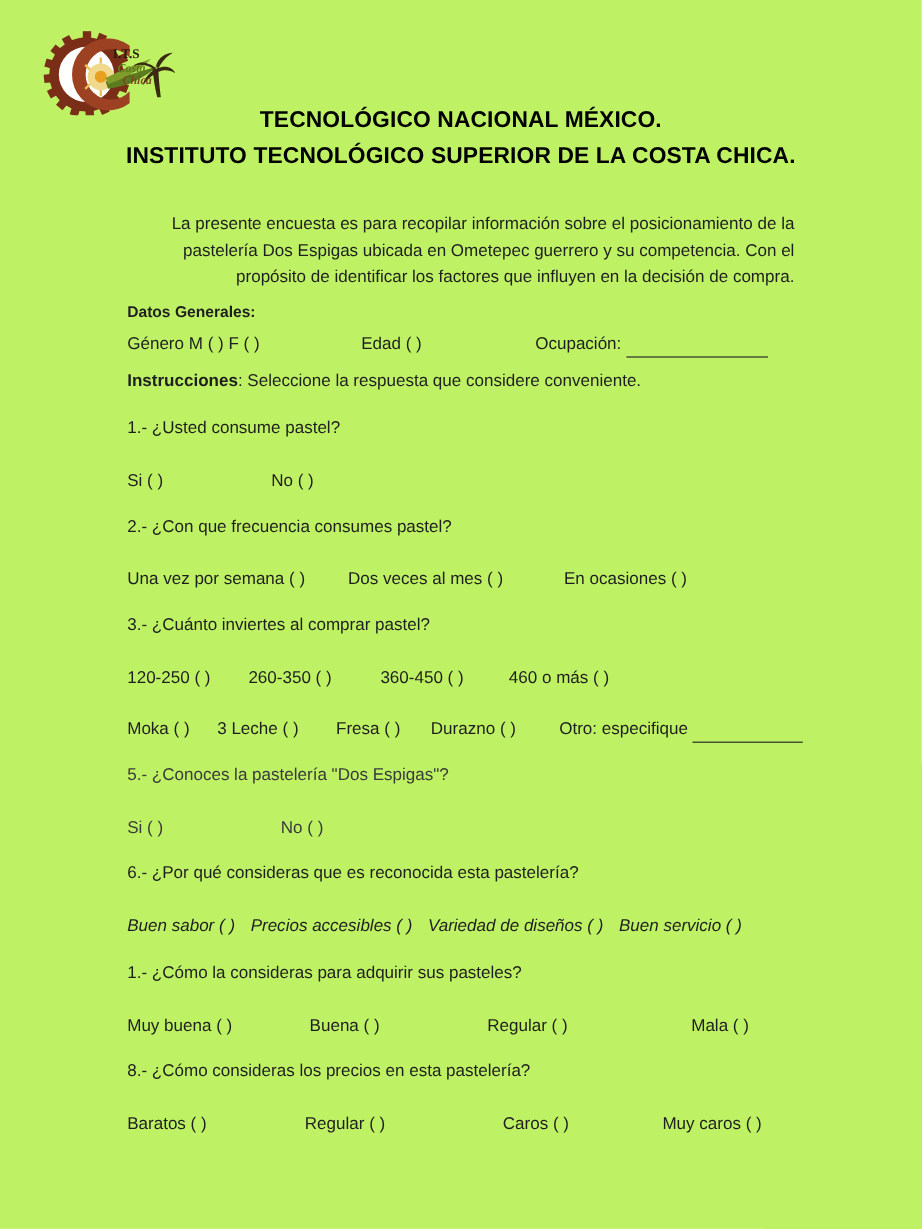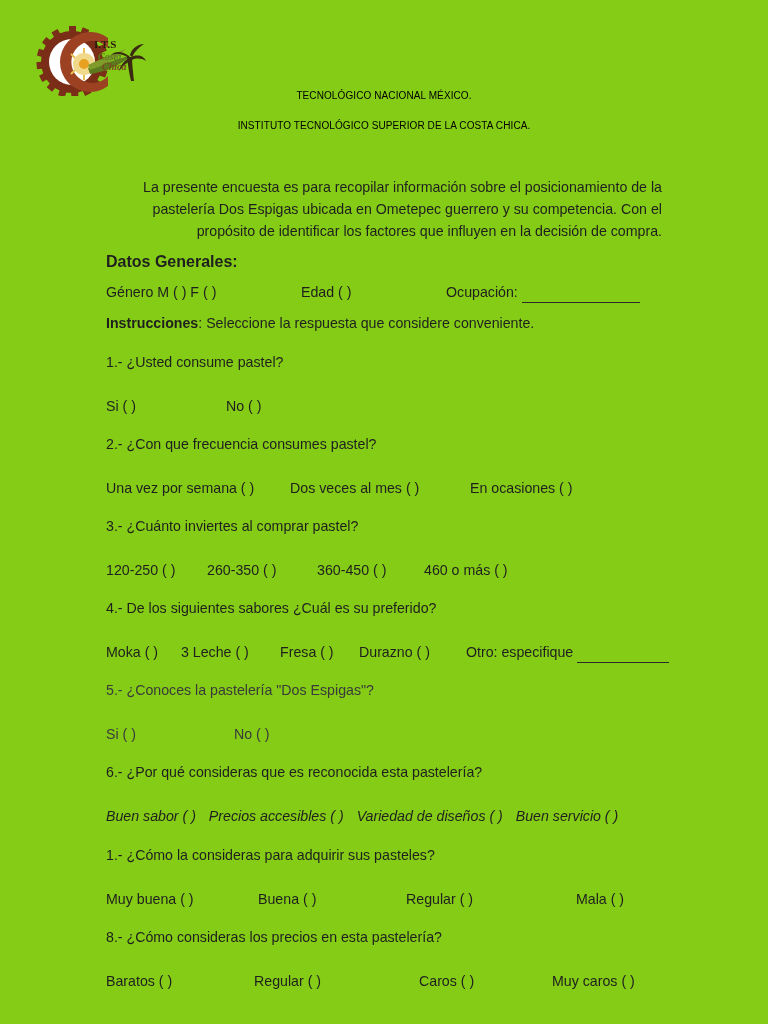--- a/index.html
+++ b/index.html
@@ -12,41 +12,41 @@
     height: 1024px;
     position: relative;
     font-family: "Liberation Sans", sans-serif;
     color: #1a1a1a;
     overflow: hidden;
   }
 
   .page {
     position: absolute;
     inset: 0;
-    background: #84cc16;
+    background: #bef264;
   }
 
   
   .logo-wrap {
     position: absolute;
     left: 28px;
     top: 24px;
     width: 118px;
     height: 72px;
   }
   .logo-svg { display: block; width: 118px; height: 72px; }
 
   
   .doc-header {
     position: absolute;
     left: 0;
     right: 0;
     text-align: center;
-    font-weight: normal;
-    font-size: 10px;
+    font-weight: bold;
+    font-size: 19px;
     letter-spacing: .1px;
     color: #000;
   }
   .doc-header.line1 { top: 90px; }
   .doc-header.line2 { top: 120px; }
 
   
   .content {
     position: absolute;
     left: 106px;
@@ -57,21 +57,21 @@
     color: #1f1f1f;
   }
 
   .intro { margin: 0 0 8px 0; text-align: right; }
 
   .label-bold { font-weight: bold; }
 
   .row-generales {
     margin-top: 7px;
     font-weight: bold;
-    font-size: 16px;
+    font-size: 13px;
   }
 
   .row-datos {
     margin-top: 6px;
     position: relative;
     height: 22px;
     white-space: nowrap;
   }
   .row-datos .genero { position: absolute; left: 0; top: 0; }
   .row-datos .edad   { position: absolute; left: 195px; top: 0; }
@@ -212,21 +212,20 @@
       <span class="q-text">3.- ¿Cuánto inviertes al comprar pastel?</span>
       <span class="options">
         <span class="opt" style="left:0px">120-250 (  )</span>
         <span class="opt" style="left:101px">260-350 (  )</span>
         <span class="opt" style="left:211px">360-450 (  )</span>
         <span class="opt" style="left:318px">460 o más (  )</span>
       </span>
     </div>
 
     <div class="question">
-      <span class="q-text">4.- De los siguientes sabores ¿Cuál es su preferido?</span>
       <span class="options">
         <span class="opt" style="left:0px">Moka (  )</span>
         <span class="opt" style="left:75px">3 Leche (  )</span>
         <span class="opt" style="left:174px">Fresa (  )</span>
         <span class="opt" style="left:253px">Durazno (  )</span>
         <span class="opt" style="left:360px"><span>Otro: especifique</span><span class="blank-line blank-otro"></span></span>
       </span>
     </div>
 
     <div class="question q5">

